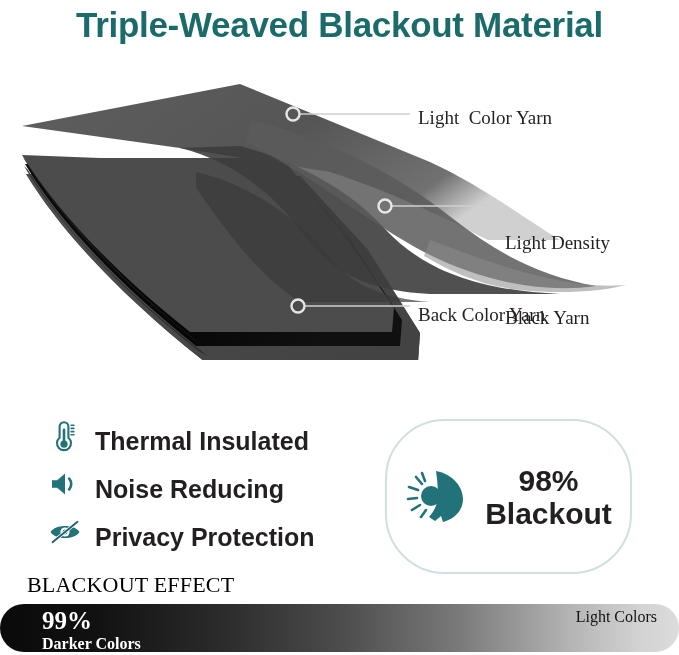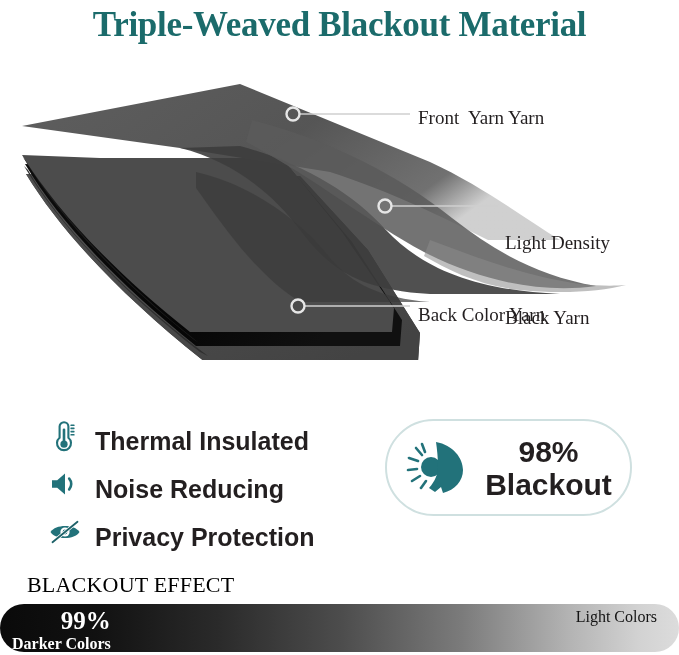--- a/index.html
+++ b/index.html
@@ -16,21 +16,21 @@
     -webkit-font-smoothing: antialiased;
   }
 
   
   #title {
     position: absolute;
     left: 0;
     top: 0;
     width: 679px;
     text-align: center;
-    font-family: Liberation Serif, serif;
+    font-family: Liberation Sans, sans-serif;
     font-weight: bold;
     font-size: 35px;
     letter-spacing: -0.3px;
     color: #1b6b6b;
     line-height: 44px;
     padding-top: 3px;
     white-space: nowrap;
   }
 
   
@@ -84,21 +84,21 @@
     margin-left: 10px;
     white-space: nowrap;
   }
 
   
   #badge {
     position: absolute;
     left: 385px;
     top: 419px;
     width: 247px;
-    height: 97px;
+    height: 155px;
     border: 2px solid #cfe0e0;
     border-radius: 60px;
     background: #ffffff;
     display: flex;
     align-items: center;
     justify-content: center;
     box-sizing: border-box;
   }
   #badge-icon {
     width: 74px;
@@ -143,21 +143,21 @@
       #b4b4b4 84%,
       #d2d2d2 94%,
       #dcdcdc 100%);
     overflow: hidden;
   }
   .bar-block {
     position: absolute;
     top: 3px;
     line-height: 1;
   }
-  #bar-left  { left: 12px; text-align: right; }
+  #bar-left  { left: 42px; text-align: left; }
   #bar-right { right: 22px; text-align: right; }
   .bar-pct {
     font-family: "Liberation Serif", serif;
     font-weight: bold;
     font-size: 25px;
     line-height: 27px;
   }
   .bar-sub {
     font-family: "Liberation Serif", serif;
     font-weight: bold;
@@ -290,21 +290,21 @@
       <line x1="304" y1="226" x2="410" y2="226"></line>
     </g>
     <g fill="none" stroke="#e6e6e6" stroke-width="2.4">
       <circle cx="293" cy="34" r="6.5"></circle>
       <circle cx="385" cy="126" r="6.5"></circle>
       <circle cx="298" cy="226" r="6.5"></circle>
     </g>
   </svg>
 </div>
 
-<div class="callout" id="callout-front">Front  Yarn Yarn</div>
+<div class="callout" id="callout-front">Light  Color Yarn</div>
 
 <div class="callout" id="callout-high">
   <div>Light Density</div>
   <div>Black Yarn</div>
 </div>
 
 <div class="callout" id="callout-back">Back Color Yarn</div>
 
 <div id="features">
 

